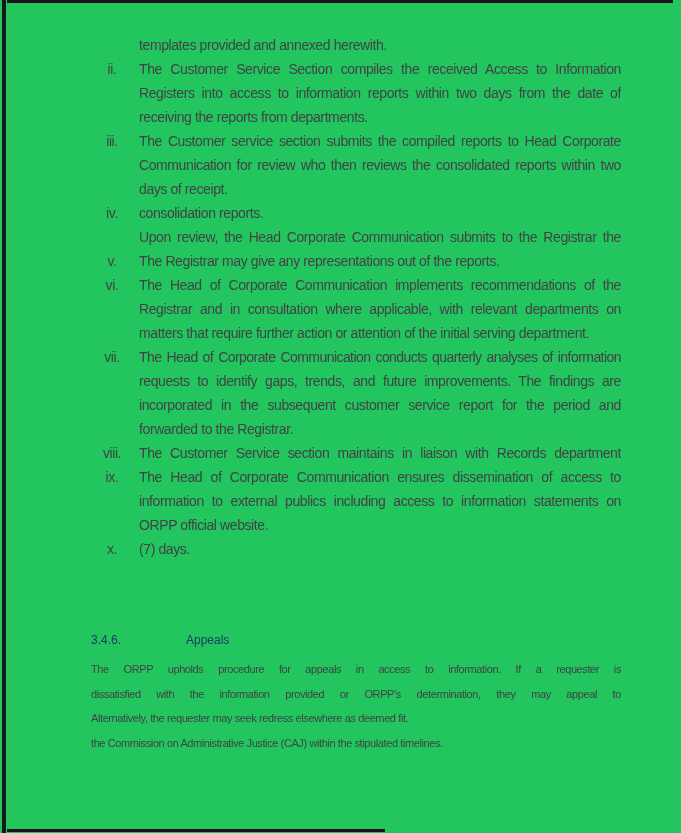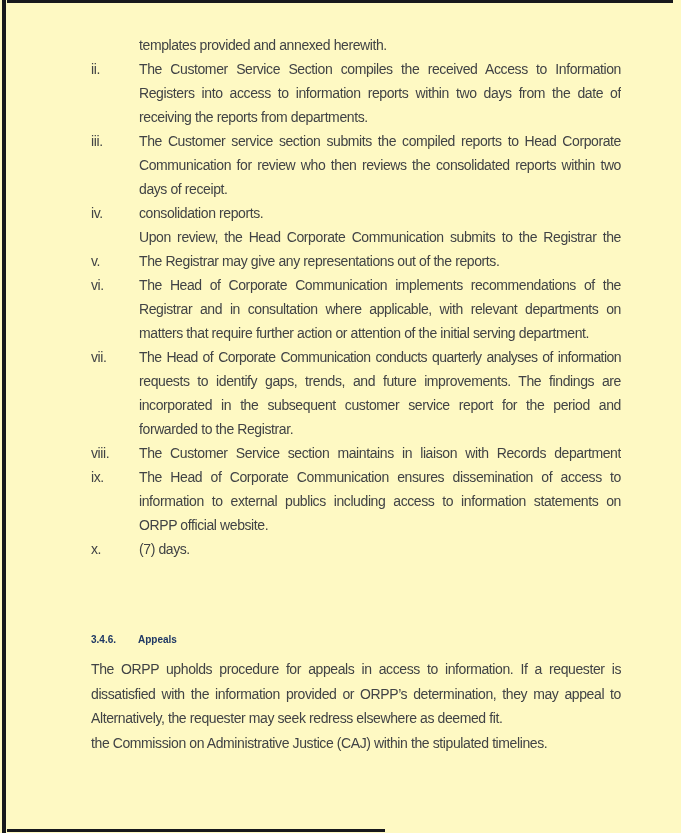--- a/index.html
+++ b/index.html
@@ -1,20 +1,20 @@
 <!DOCTYPE html>
 <html><head>
 <meta charset="utf-8">
 <style>
   html, body { margin: 0; padding: 0; background: #e8e8e8; }
   .canvas {
     position: relative;
     width: 681px;
     height: 833px;
-    background: #fef9c3;
+    background: #22c55e;
     font-family: "Liberation Sans", sans-serif;
     overflow: hidden;
   }
   
   .bar-left   { position: absolute; left: 2px;  top: 0;     width: 4px;   height: 833px; background: #17181c; }
   .line-top   { position: absolute; left: 7px;  top: 0;     width: 666px; height: 3px;   background: #17181c; }
   .line-bottom{ position: absolute; left: 7px;  top: 829px; width: 378px; height: 3px;   background: #17181c; }
 
   
   .list {
@@ -22,50 +22,51 @@
     left: 91px; top: 33px;
     width: 531px;
     font-size: 14px;
     letter-spacing: -0.4px;
     color: #414345;
   }
   .row { display: flex; }
   .num {
     flex: none;
     width: 42px;
-    text-align: left;
+    text-align: center;
     line-height: 24px;
     height: 24px;
   }
   .txt { flex: none; margin-left: 6px; width: 482px; }
   .line {
     height: 24px;
     line-height: 24px;
     overflow: hidden;
   }
   .line.just { text-align: justify; text-align-last: justify; }
 
   
   .heading {
     position: absolute;
     left: 91px; top: 630px;
     display: flex;
     color: #1f3864;
-    font-weight: bold;
-    font-size: 10px;
+    font-weight: normal;
+    font-size: 12px;
     line-height: 20px;
+    gap: 48px;
   }
   .heading .sec-num { width: 47px; }
 
   
   .para {
     position: absolute;
     left: 91px; top: 657px;
     width: 530px;
-    font-size: 14px;
+    font-size: 11px;
     letter-spacing: -0.4px;
     color: #414345;
   }
   .para .line { height: 24.5px; line-height: 24.5px; }
 </style>
 </head>
 <body>
 
 <div class="canvas">
   <div class="bar-left"></div>

